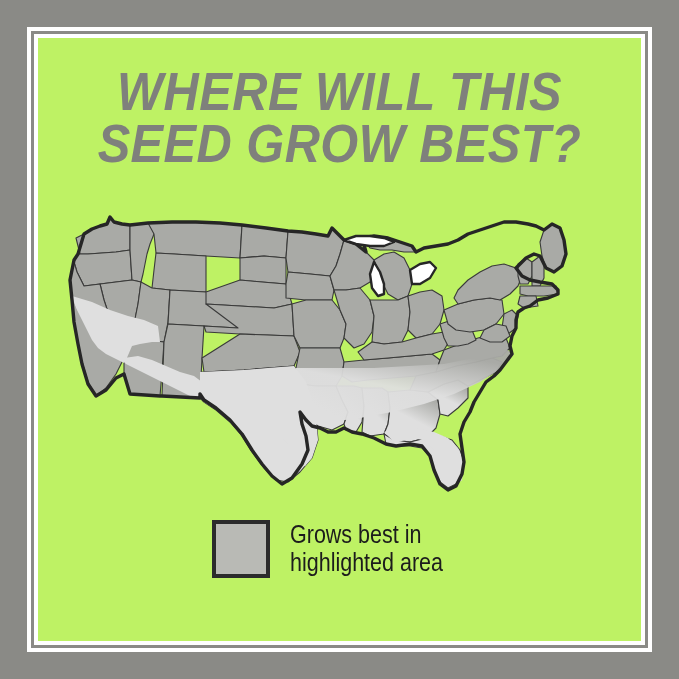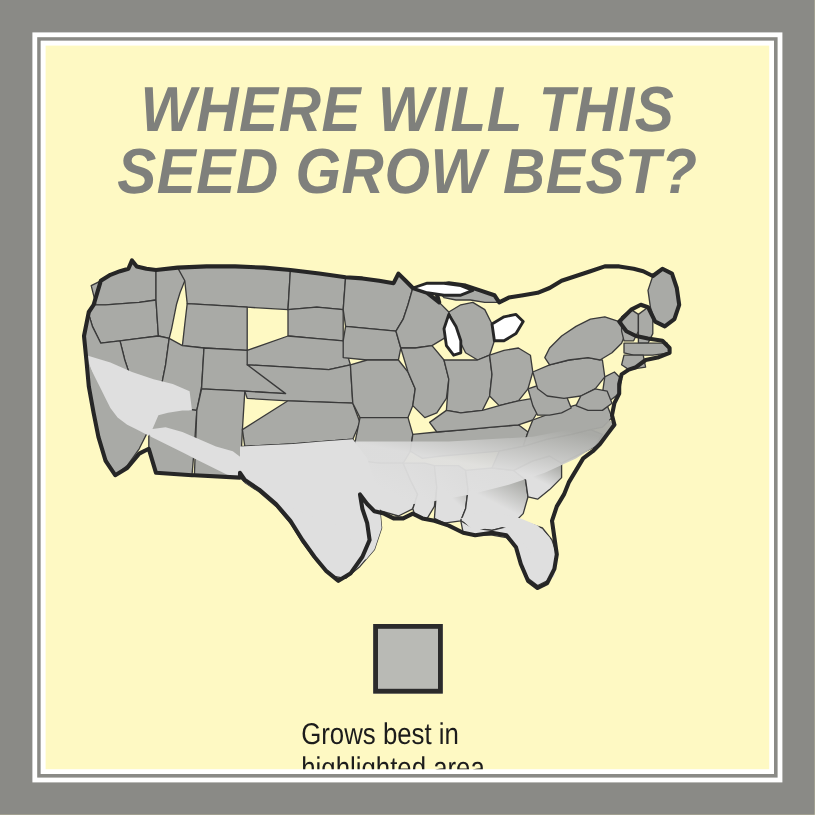--- a/index.html
+++ b/index.html
@@ -30,21 +30,21 @@
   .frame-inner{
     position:absolute;
     left:34px;top:34px;right:34px;bottom:34px;
     background:#ffffff;
     box-sizing:border-box;
   }
   
   .content{
     position:absolute;
     left:38px;top:38px;right:38px;bottom:38px;
-    background:#fef9c3;
+    background:#bef264;
     box-sizing:border-box;
     overflow:hidden;
   }
   
   .headline{
     position:absolute;
     left:0;right:0;
     top:28px;
     text-align:center;
     color:#7f807c;
@@ -69,23 +69,21 @@
     height:300px;
   }
   .map-wrap svg{display:block;width:100%;height:100%;}
   
   .legend{
     position:absolute;
     left:0;right:0;
     top:482px;
     display:flex;
     justify-content:center;
-    align-items:center;
     gap:20px;
-    flex-direction:column;
   }
   .legend-swatch{
     width:58px;height:58px;
     box-sizing:border-box;
     border:4px solid #2b2b2b;
     background:#b9bab5;
     flex:0 0 auto;
   }
   .legend-text{
     color:#1c1c1c;

